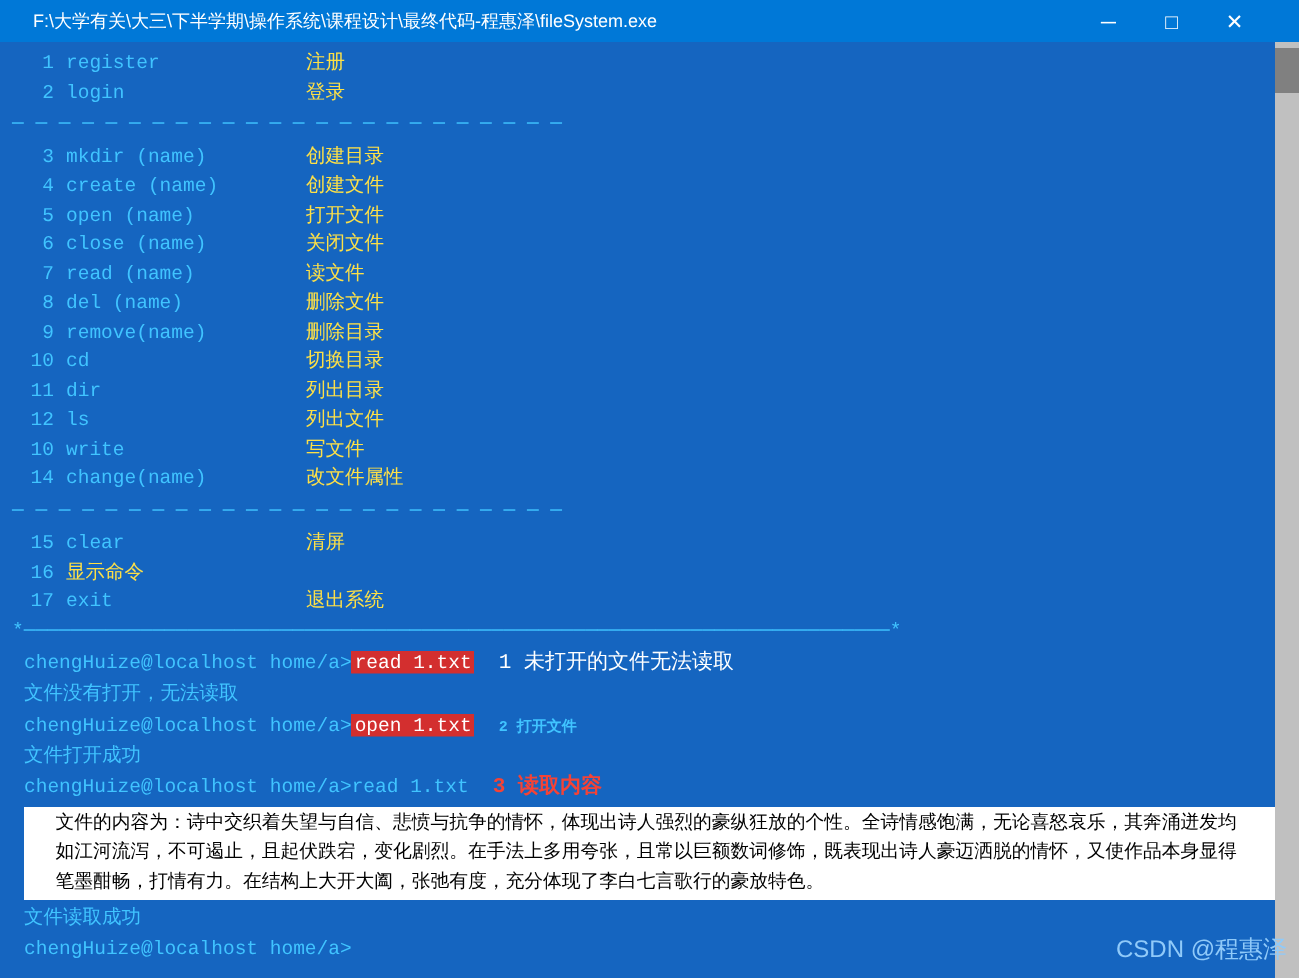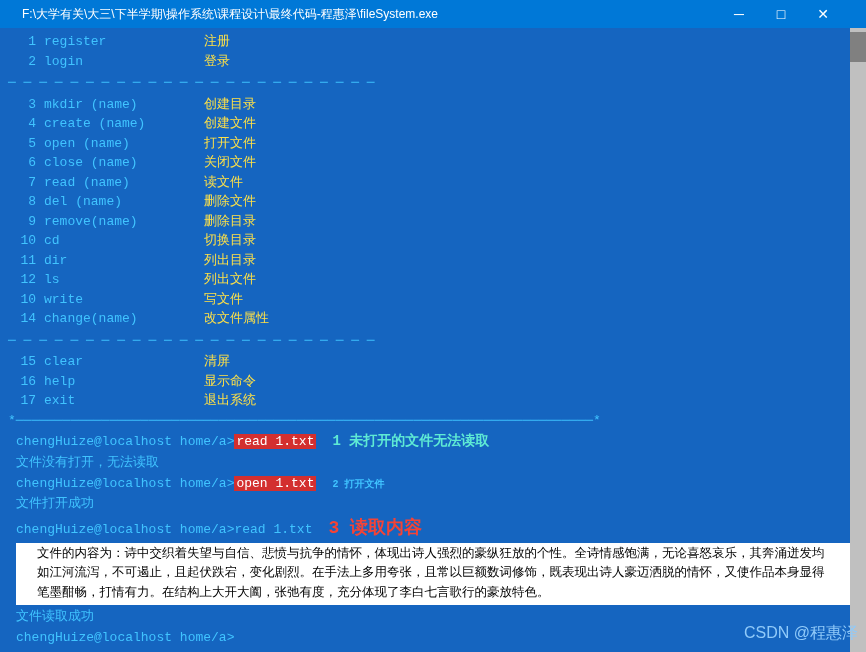--- a/index.html
+++ b/index.html
@@ -128,35 +128,35 @@
     .watermark {
       position: absolute;
       bottom: 8px;
       right: 8px;
       color: #90caf9;
       font-size: 16px;
       font-family: 'Segoe UI', Arial, sans-serif;
     }
 
     .section-label-1 {
-      color: #5eead4;
-      font-weight: bold;
+      color: #ffffff;
+      font-weight: normal;
       font-size: 14px;
       margin-left: 16px;
     }
     .section-label-2 {
       color: #40c4ff;
       font-weight: bold;
       font-size: 10px;
       margin-left: 16px;
     }
     .section-label-3 {
       color: #f44336;
       font-weight: bold;
-      font-size: 18px;
+      font-size: 14px;
       margin-left: 16px;
     }
 
     .annotation-row {
       display: flex;
       align-items: baseline;
     }
 
     .scrollbar-area {
       position: absolute;
@@ -266,21 +266,20 @@
 
       <div class="separator">  ─  ─  ─  ─  ─  ─  ─  ─  ─  ─  ─  ─  ─  ─  ─  ─  ─  ─  ─  ─  ─  ─  ─  ─</div>
 
       <div class="row">
         <span class="num">15</span>
         <span class="cmd">clear</span>
         <span class="desc">清屏</span>
       </div>
       <div class="row">
         <span class="num">16</span>
-        <span class="cmd">help</span>
         <span class="desc">显示命令</span>
       </div>
       <div class="row">
         <span class="num">17</span>
         <span class="cmd">exit</span>
         <span class="desc">退出系统</span>
       </div>
 
       <div class="asterisk-line">  *──────────────────────────────────────────────────────────────────────────*</div>
     </div>

